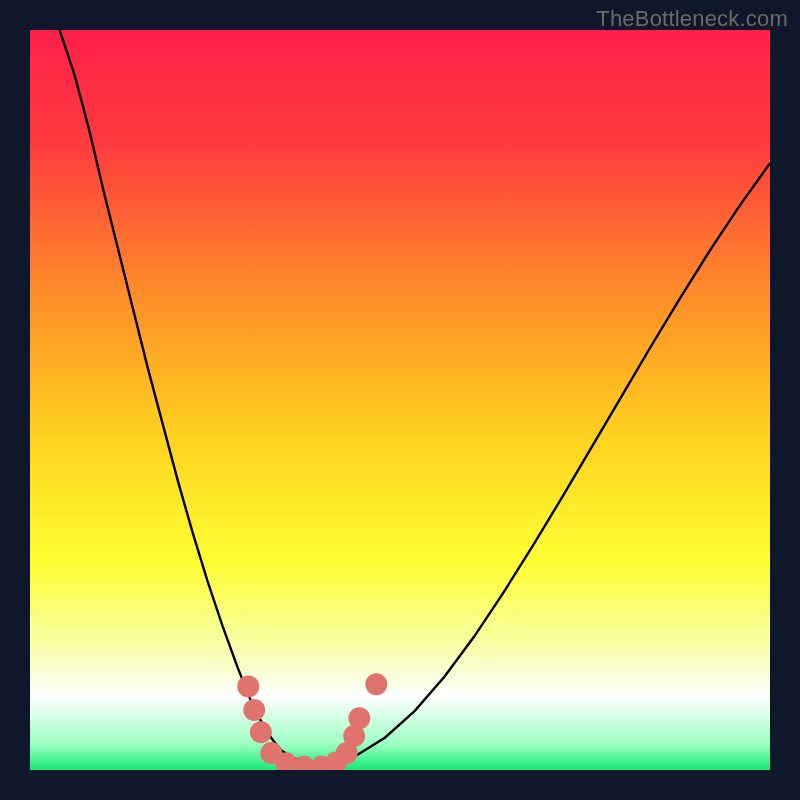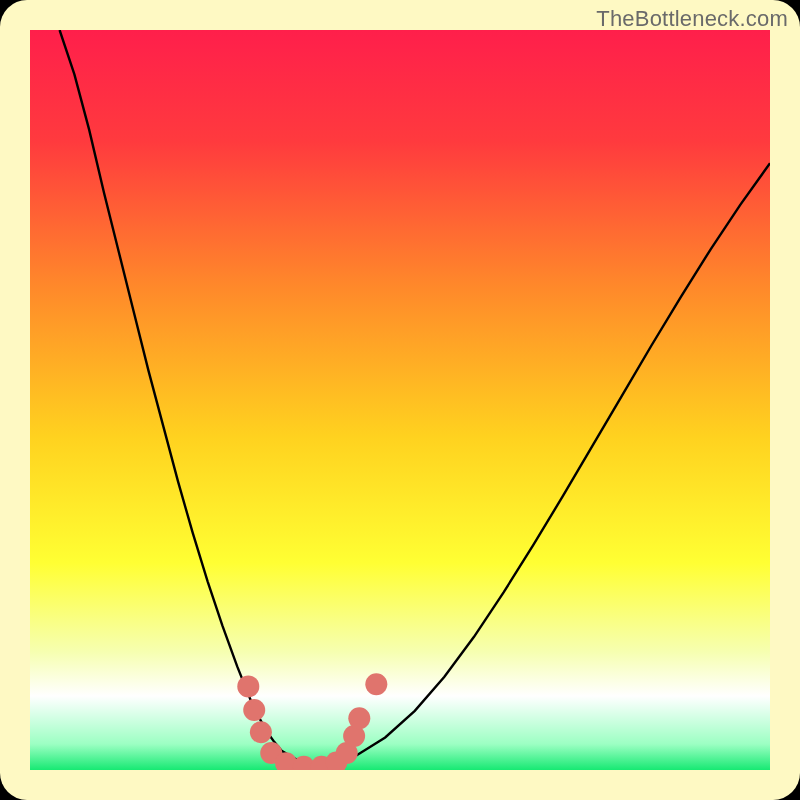--- a/index.html
+++ b/index.html
@@ -8,22 +8,21 @@
     width: 800px;
     height: 800px;
     background: #000;
     overflow: hidden;
     font-family: Arial, Helvetica, sans-serif;
   }
   .frame {
     position: absolute;
     width: 800px;
     height: 800px;
-    background: #fef9c3;
-    border-radius: 27px;
+    background: #0f172a;
   }
   .plot {
     position: absolute;
     left: 30px;
     top: 30px;
     width: 740px;
     height: 740px;
     overflow: hidden;
   }
   .watermark {

